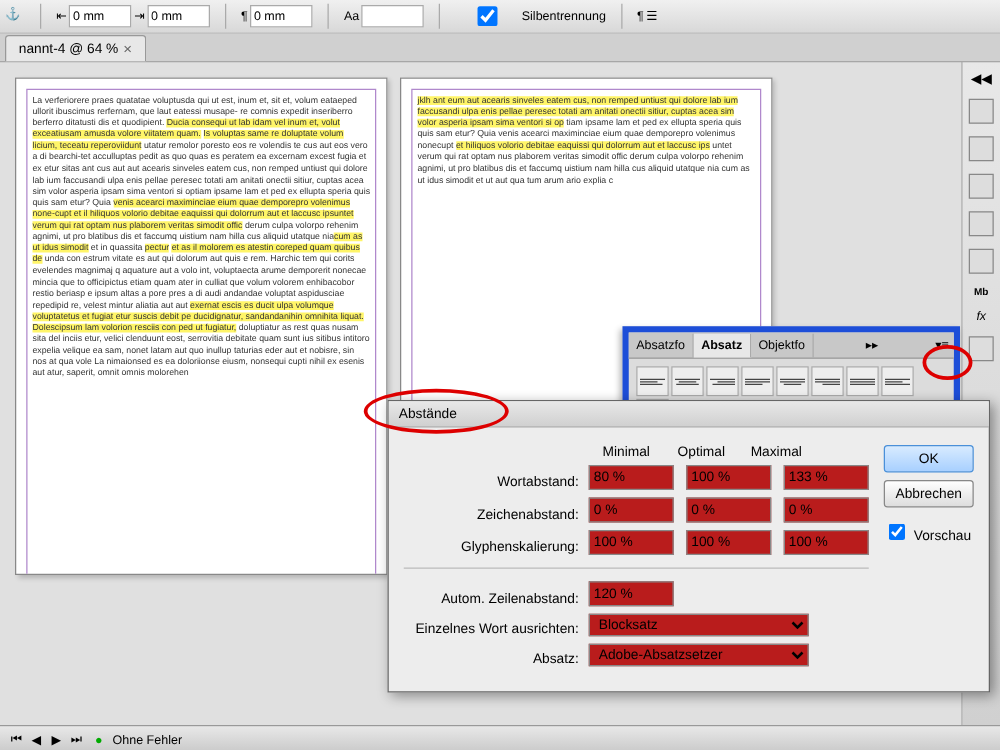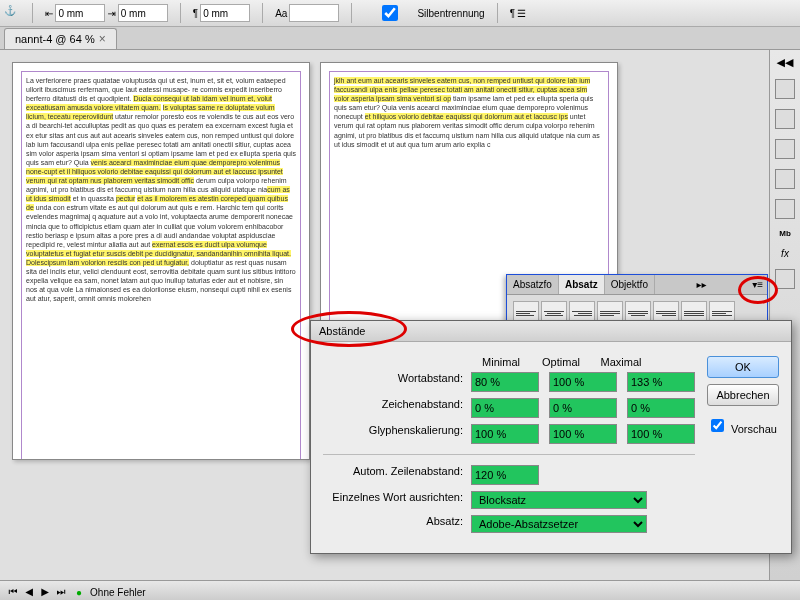--- a/index.html
+++ b/index.html
@@ -10,37 +10,37 @@
 .tabbar{height:22px;background:#d0d0d0;border-bottom:1px solid #999;display:flex;align-items:flex-end;padding-left:4px}
 .tab{background:#e8e8e8;border:1px solid #999;border-bottom:none;padding:3px 10px;font-size:11px;border-radius:3px 3px 0 0;display:flex;align-items:center;gap:4px}
 .tab .cls{font-size:12px;color:#666;cursor:pointer}
 .workspace{display:flex;height:calc(600px - 26px - 22px - 22px);position:relative}
 .canvas{flex:1;background:#e0e0e0;position:relative;padding:12px;display:flex;gap:10px}
 .page{background:#fff;border:1px solid #888;box-shadow:2px 2px 4px rgba(0,0,0,.2);padding:8px;width:280px;height:380px;font-size:7px;line-height:1.3;color:#333;overflow:hidden;position:relative}
 .page .txtframe{border:1px solid #b088cc;padding:4px;height:100%}
 .hl{background:#fff568}
 .rightdock{width:30px;background:linear-gradient(#e8e8e8,#d0d0d0);border-left:1px solid #999;display:flex;flex-direction:column;align-items:center;padding-top:6px;gap:10px}
 .rightdock .pic{width:18px;height:18px;border:1px solid #888;background:#ddd}
-.panels{position:absolute;right:32px;top:224px;width:260px;background:#dcdcdc;border:1px solid #1d4ed8;box-shadow:-2px 2px 5px rgba(0,0,0,.3)}
+.panels{position:absolute;right:32px;top:211px;width:260px;background:#dcdcdc;border:5px solid #1d4ed8;box-shadow:-2px 2px 5px rgba(0,0,0,.3)}
 .ptabs{display:flex;background:#c8c8c8;border-bottom:1px solid #999;align-items:center}
 .ptab{padding:4px 6px;font-size:10px;border-right:1px solid #aaa}
 .ptab.act{background:#e8e8e8;font-weight:bold}
 .ptabs .menu{margin-left:auto;padding:4px;font-size:10px}
 .palign{padding:6px;display:flex;gap:2px;flex-wrap:wrap}
 .palign .ab{width:20px;height:18px;border:1px solid #aaa;background:#eee;display:flex;flex-direction:column;justify-content:center;gap:1px;padding:2px}
 .palign .ab span{height:1px;background:#444;display:block}
 .circ{position:absolute;border:3px solid #d00;border-radius:50%;pointer-events:none}
 .dialog{position:absolute;left:310px;top:270px;width:480px;background:#ededed;border:1px solid #666;box-shadow:3px 3px 10px rgba(0,0,0,.4)}
 .dtitle{background:linear-gradient(#e8e8e8,#d0d0d0);padding:4px 8px;font-size:11px;border-bottom:1px solid #aaa}
 .dbody{padding:14px 12px;display:flex;gap:12px}
 .dfields{flex:1}
-.drow{display:flex;align-items:flex-start;margin-bottom:6px}
+.drow{display:flex;align-items:flex-end;margin-bottom:6px}
 .drow label{width:140px;text-align:right;padding-right:8px;font-size:11px}
 .drow .cols{display:flex;gap:10px;flex:1}
-.drow .cols input,.drow input.single,.drow select{width:60px;height:18px;font-size:11px;border:1px solid #888;background:#22c55e;padding:0 3px}
+.drow .cols input,.drow input.single,.drow select{width:60px;height:18px;font-size:11px;border:1px solid #888;background:#b91c1c;padding:0 3px}
 .drow select{width:176px}
 .dhdr{display:flex;margin-left:148px;margin-bottom:4px;font-size:11px}
 .dhdr span{width:60px;text-align:center}
 .dbtns{width:90px;display:flex;flex-direction:column;gap:6px}
 .dbtns button{height:22px;font-size:11px;border:1px solid #888;background:linear-gradient(#fff,#ddd);border-radius:3px}
 .dbtns button.primary{background:linear-gradient(#d8ebff,#a8d0ff);border-color:#4a90d9}
 .dbtns .chk{display:flex;align-items:flex-end;gap:4px;font-size:11px;margin-top:4px}
 .statusbar{height:22px;background:linear-gradient(#e8e8e8,#c8c8c8);border-top:1px solid #999;display:flex;align-items:center;padding:0 6px;font-size:10px;gap:8px}
 .statusbar .nav{display:flex;gap:2px}
 .statusbar .nav span{width:14px;text-align:center;cursor:pointer}

